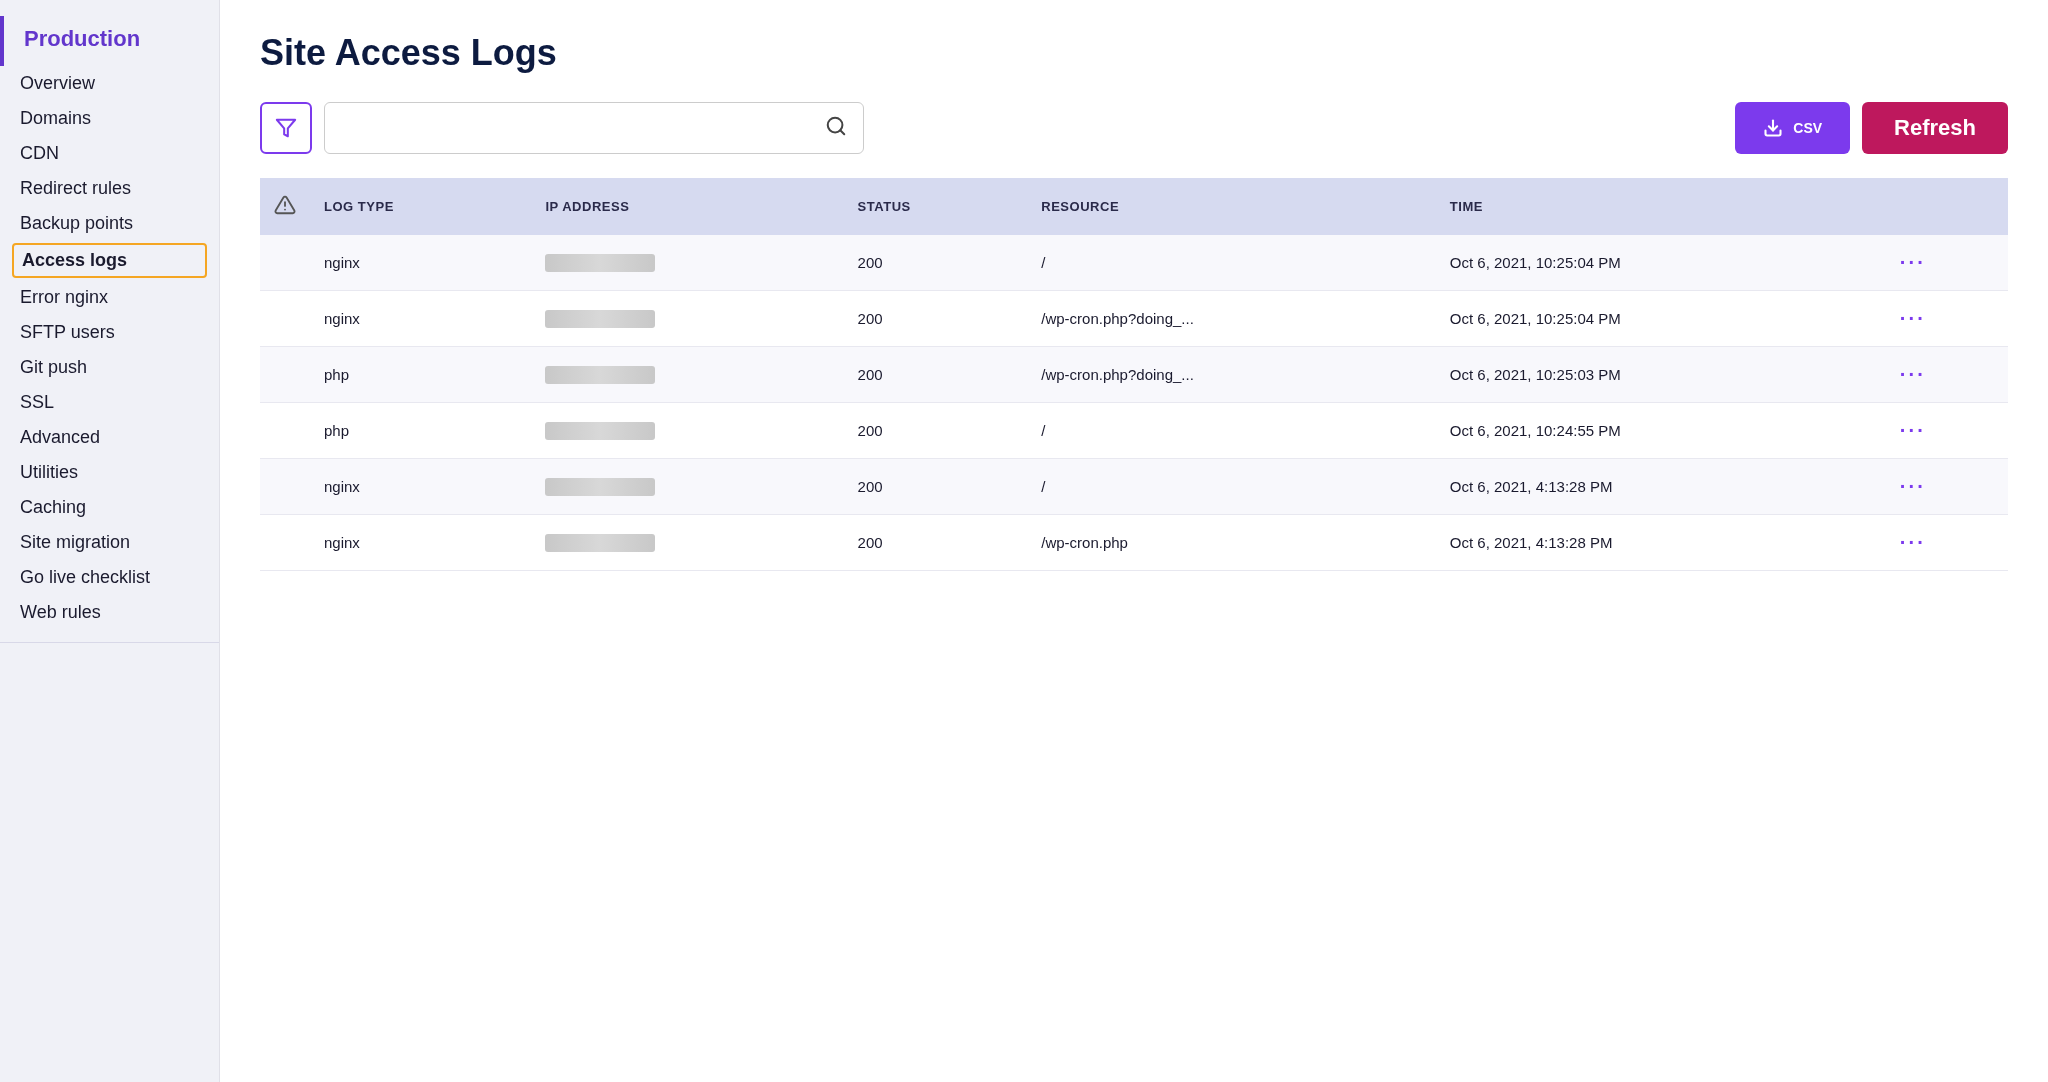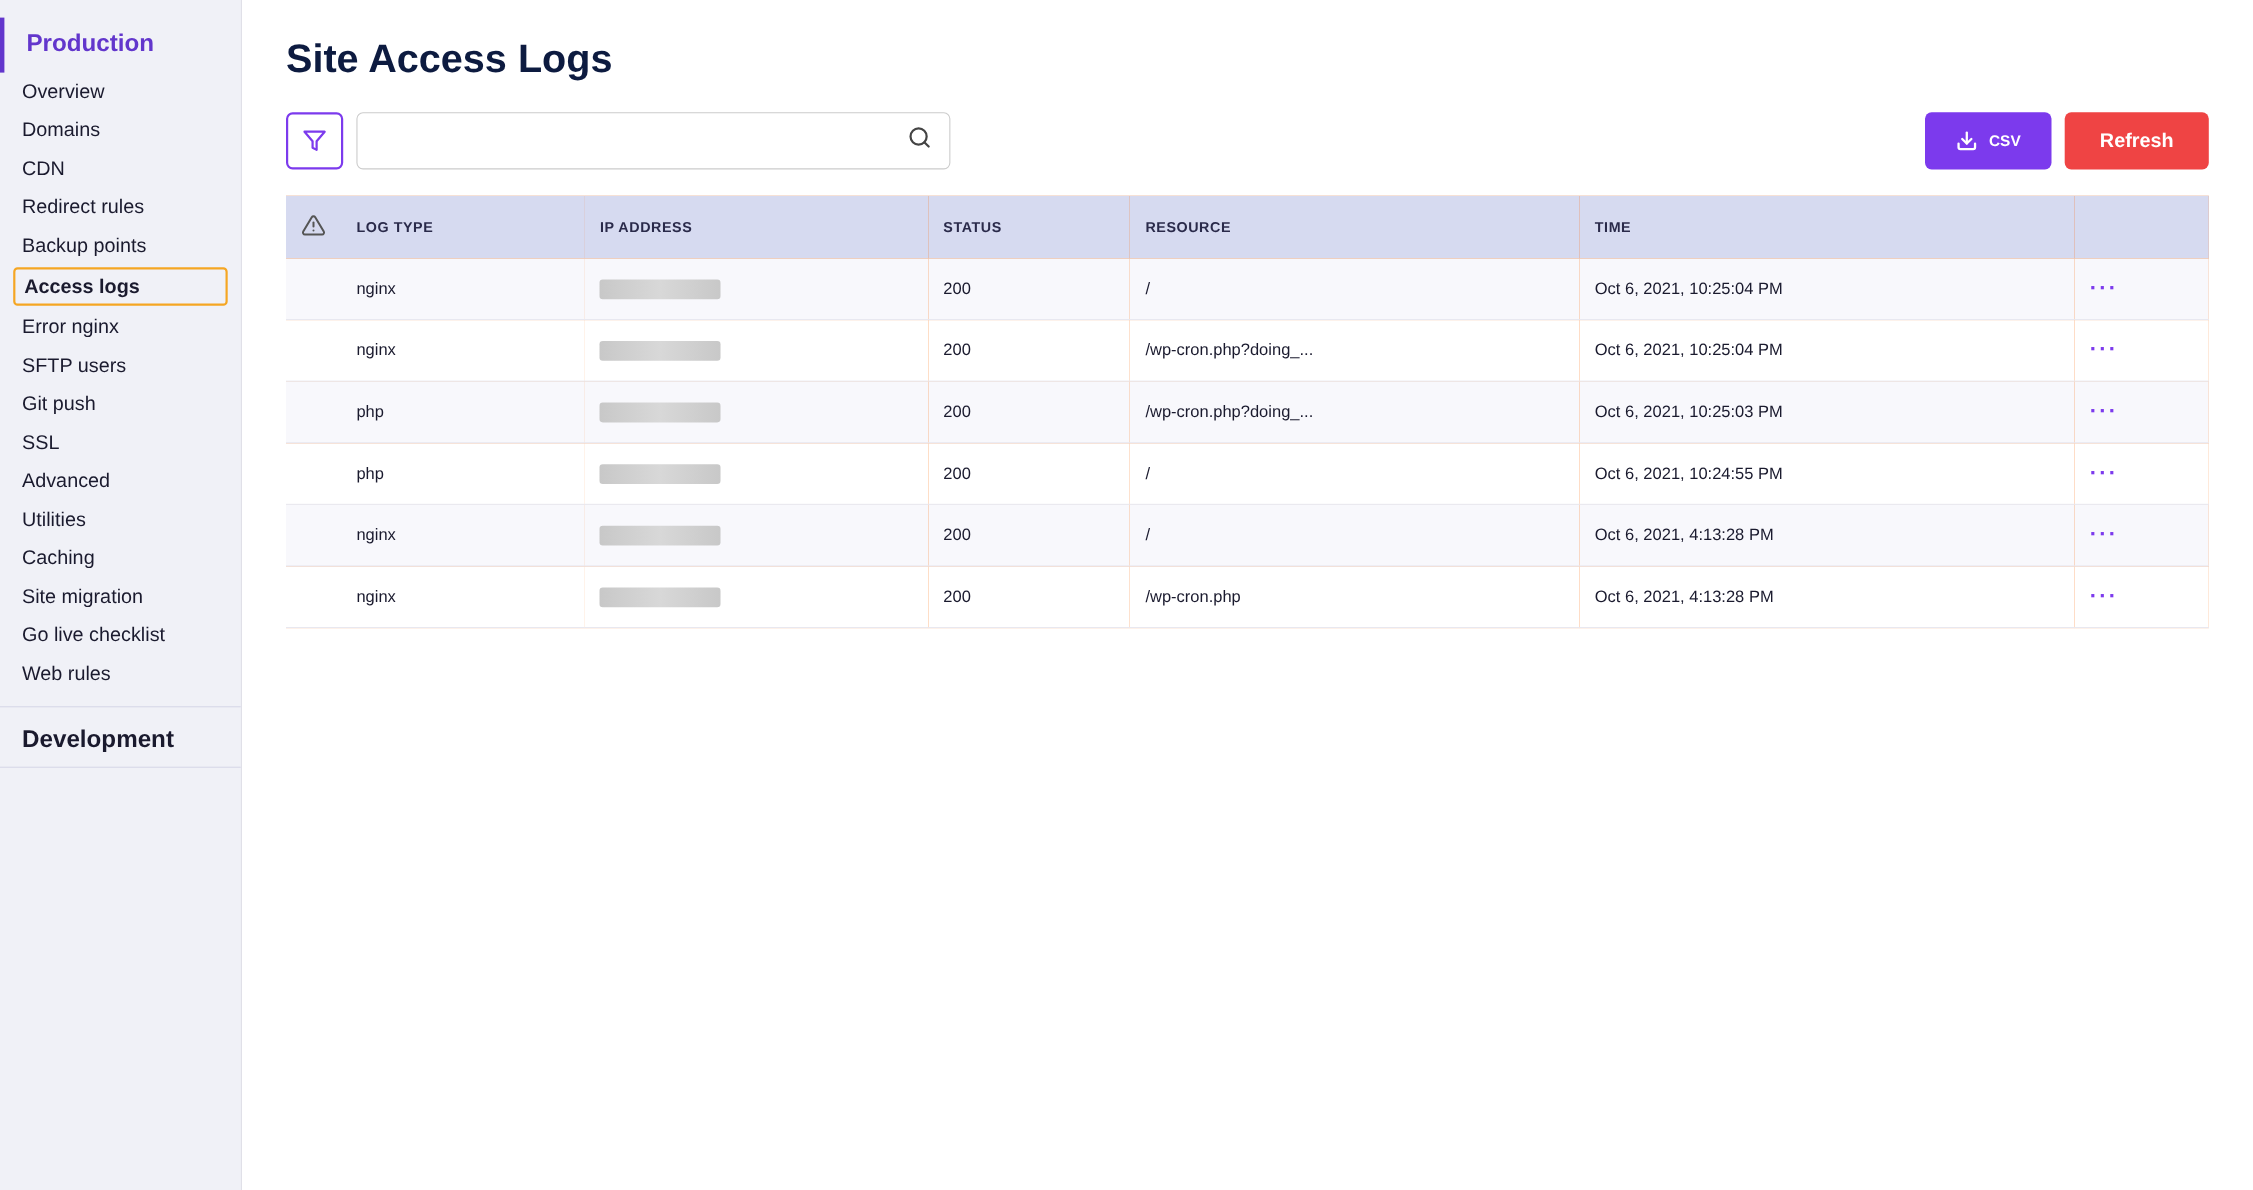--- a/index.html
+++ b/index.html
@@ -115,27 +115,27 @@
       padding: 0 28px;
       height: 52px;
       font-size: 14px;
       font-weight: 600;
       cursor: pointer;
       display: flex;
       align-items: center;
       gap: 10px;
     }
     .refresh-btn {
-      background: #ef4444;
+      background: #be185d;
       color: #fff;
       border: none;
       border-radius: 6px;
       padding: 0 32px;
       height: 52px;
-      font-size: 18px;
+      font-size: 22px;
       font-weight: 600;
       cursor: pointer;
     }
 
     
     .log-table {
       width: 100%;
       border-collapse: collapse;
       background: #f97316;
     }
@@ -204,23 +204,20 @@
       <a class="sidebar-item">SFTP users</a>
       <a class="sidebar-item">Git push</a>
       <a class="sidebar-item">SSL</a>
       <a class="sidebar-item">Advanced</a>
       <a class="sidebar-item">Utilities</a>
       <a class="sidebar-item">Caching</a>
       <a class="sidebar-item">Site migration</a>
       <a class="sidebar-item">Go live checklist</a>
       <a class="sidebar-item">Web rules</a>
     </nav>
-  </div>
-  <div class="sidebar-section">
-    <span class="sidebar-section-header">Development</span>
   </div>
 </aside>
 
 <main class="main-content">
   <h1 class="page-title">Site Access Logs</h1>
 
   <div class="toolbar">
     <button class="filter-btn">
       <svg width="22" height="22" viewBox="0 0 24 24" fill="none" stroke="#7c3aed" stroke-width="2.2" stroke-linecap="round" stroke-linejoin="round">
         <polygon points="22 3 2 3 10 12.46 10 19 14 21 14 12.46 22 3"></polygon>

